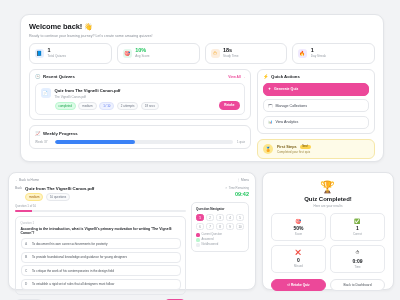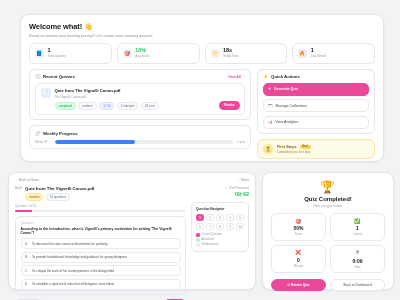--- a/index.html
+++ b/index.html
@@ -225,21 +225,21 @@
   }
   .res-btn.pink { background: #ec4899; border-color: #ec4899; color: #fff; font-weight: bold; }
 </style>
 </head>
 <body>
 
 <div class="page">
 
   <div class="dash">
     <div class="welcome-title">
-      <span>Welcome what!</span>
+      <span>Welcome back!</span>
       <span class="wave">👋</span>
     </div>
     <div class="welcome-sub">Ready to continue your learning journey? Let's create some amazing quizzes!</div>
 
     <div class="stats-row">
       <div class="stat-card">
         <div class="stat-ic ic-blue">📘</div>
         <div>
           <div class="stat-val">1</div>
           <div class="stat-lbl">Total Quizzes</div>

